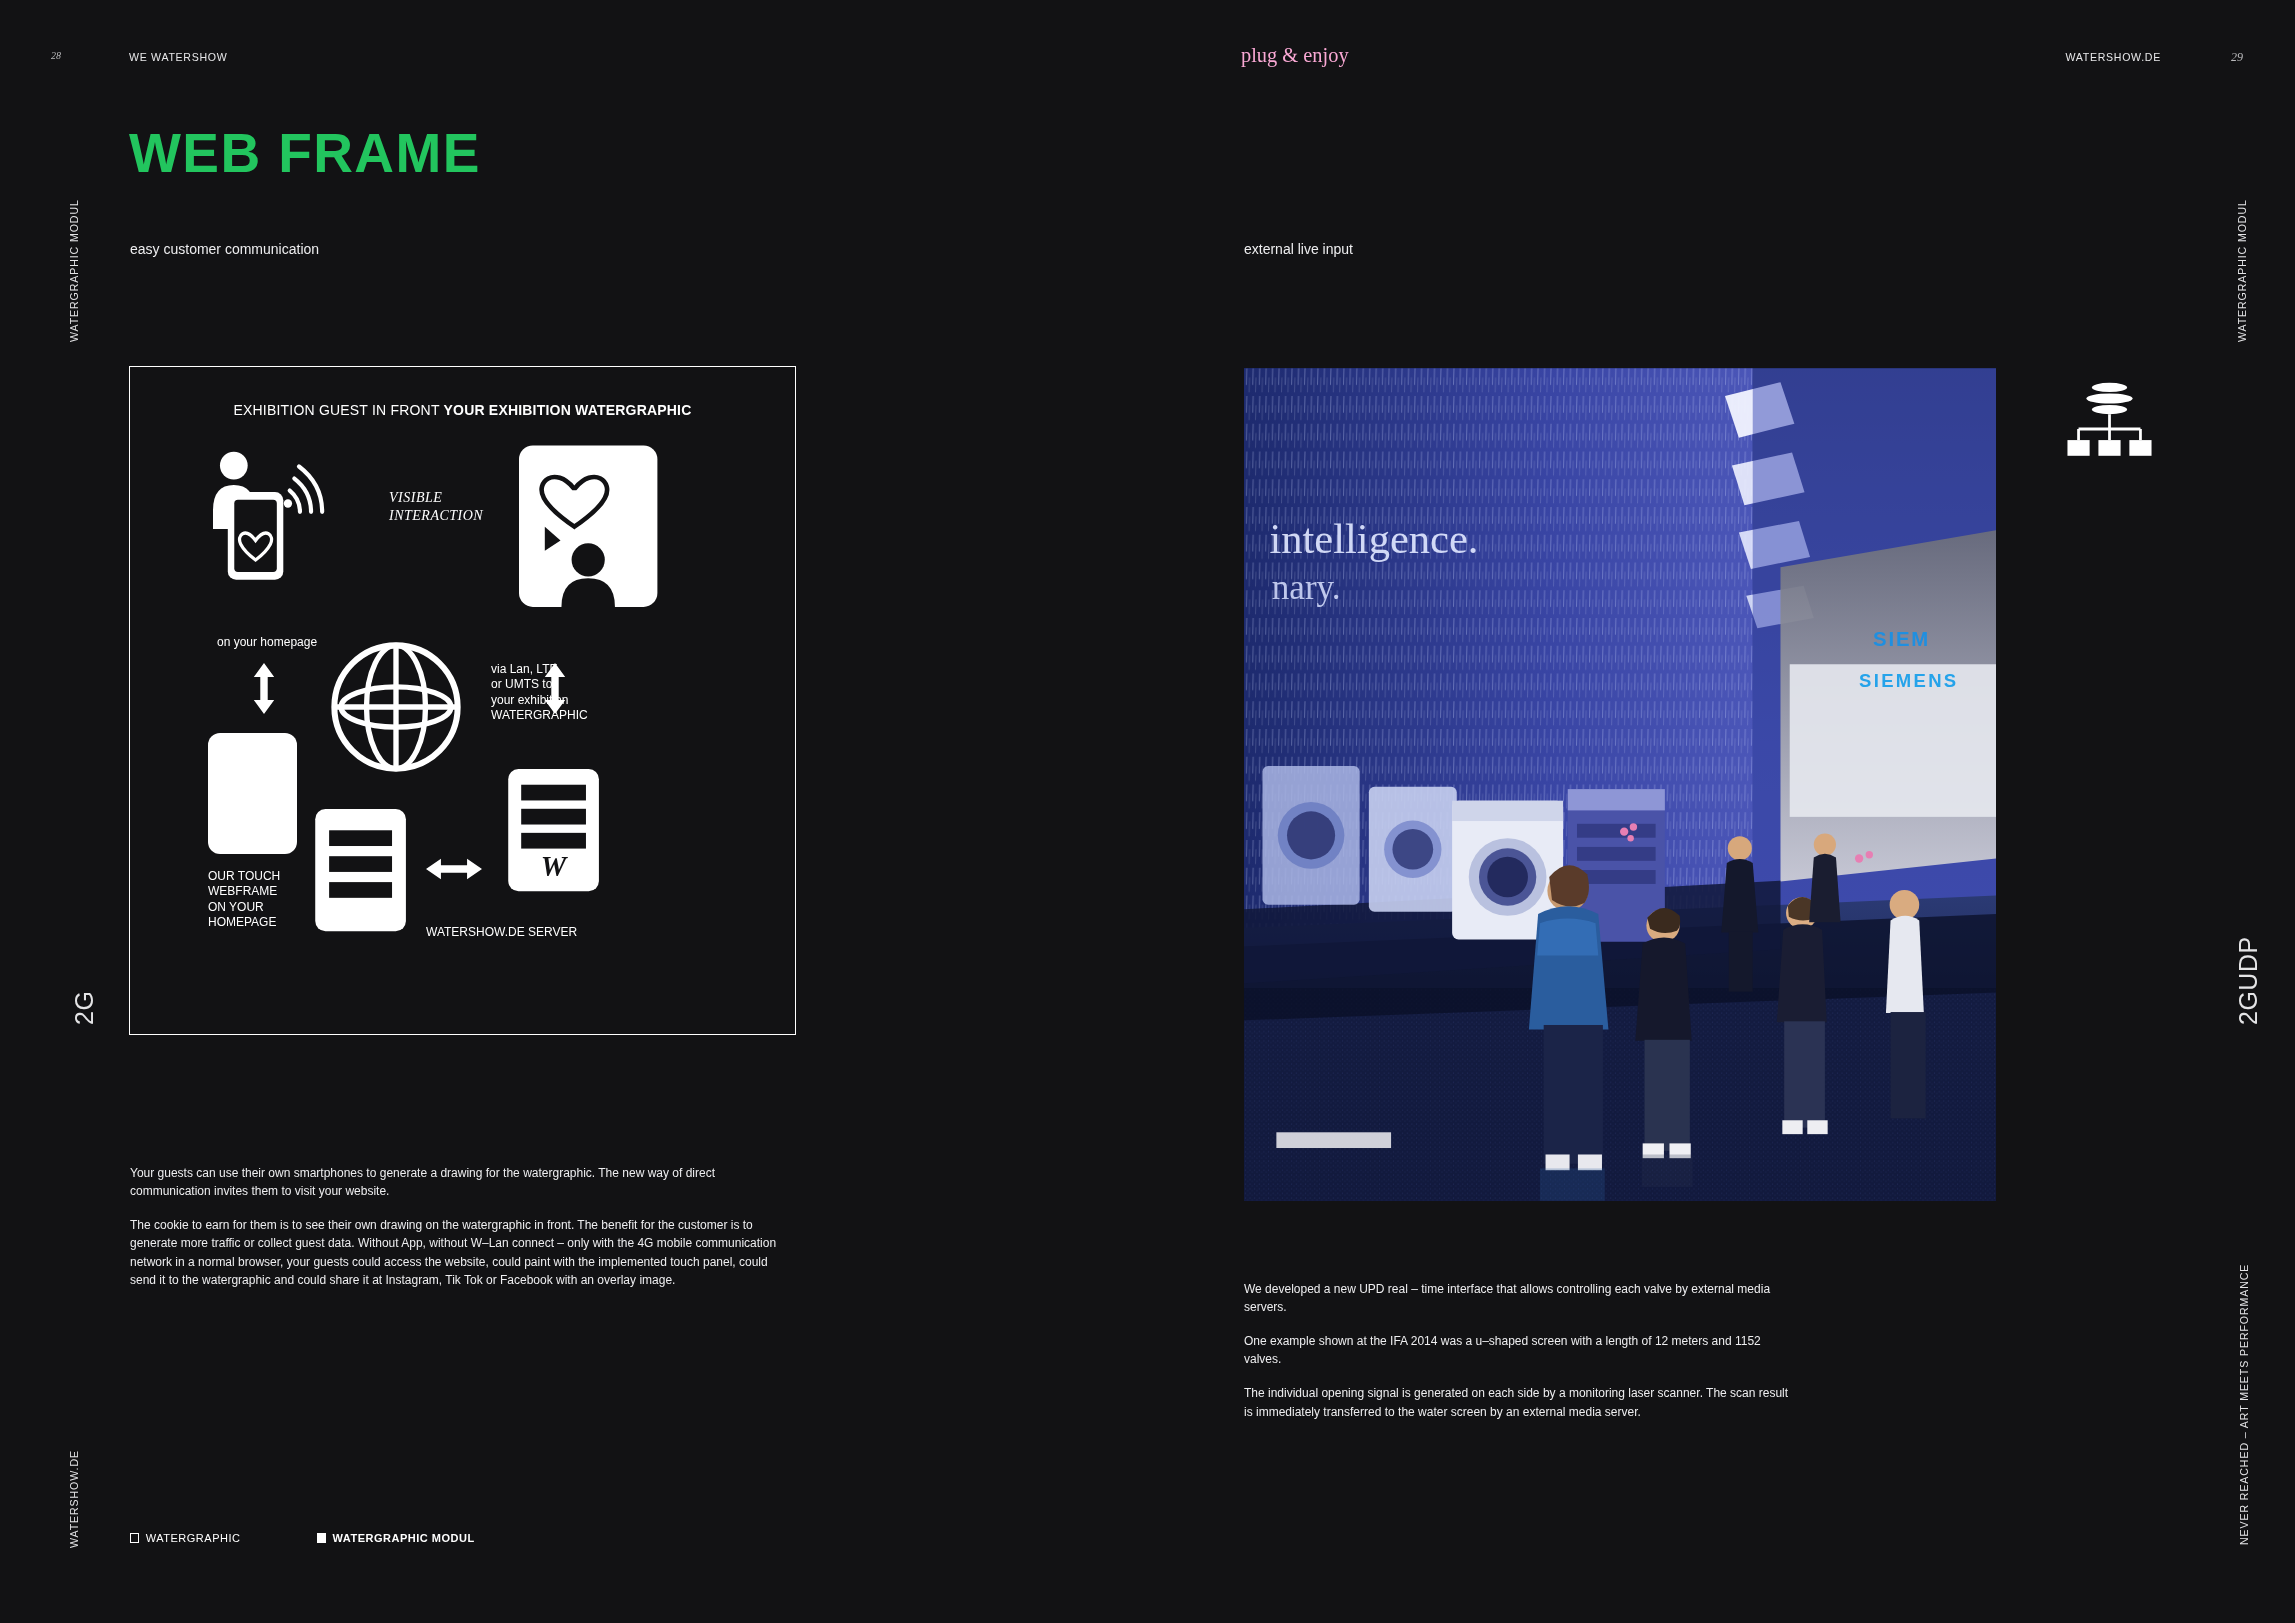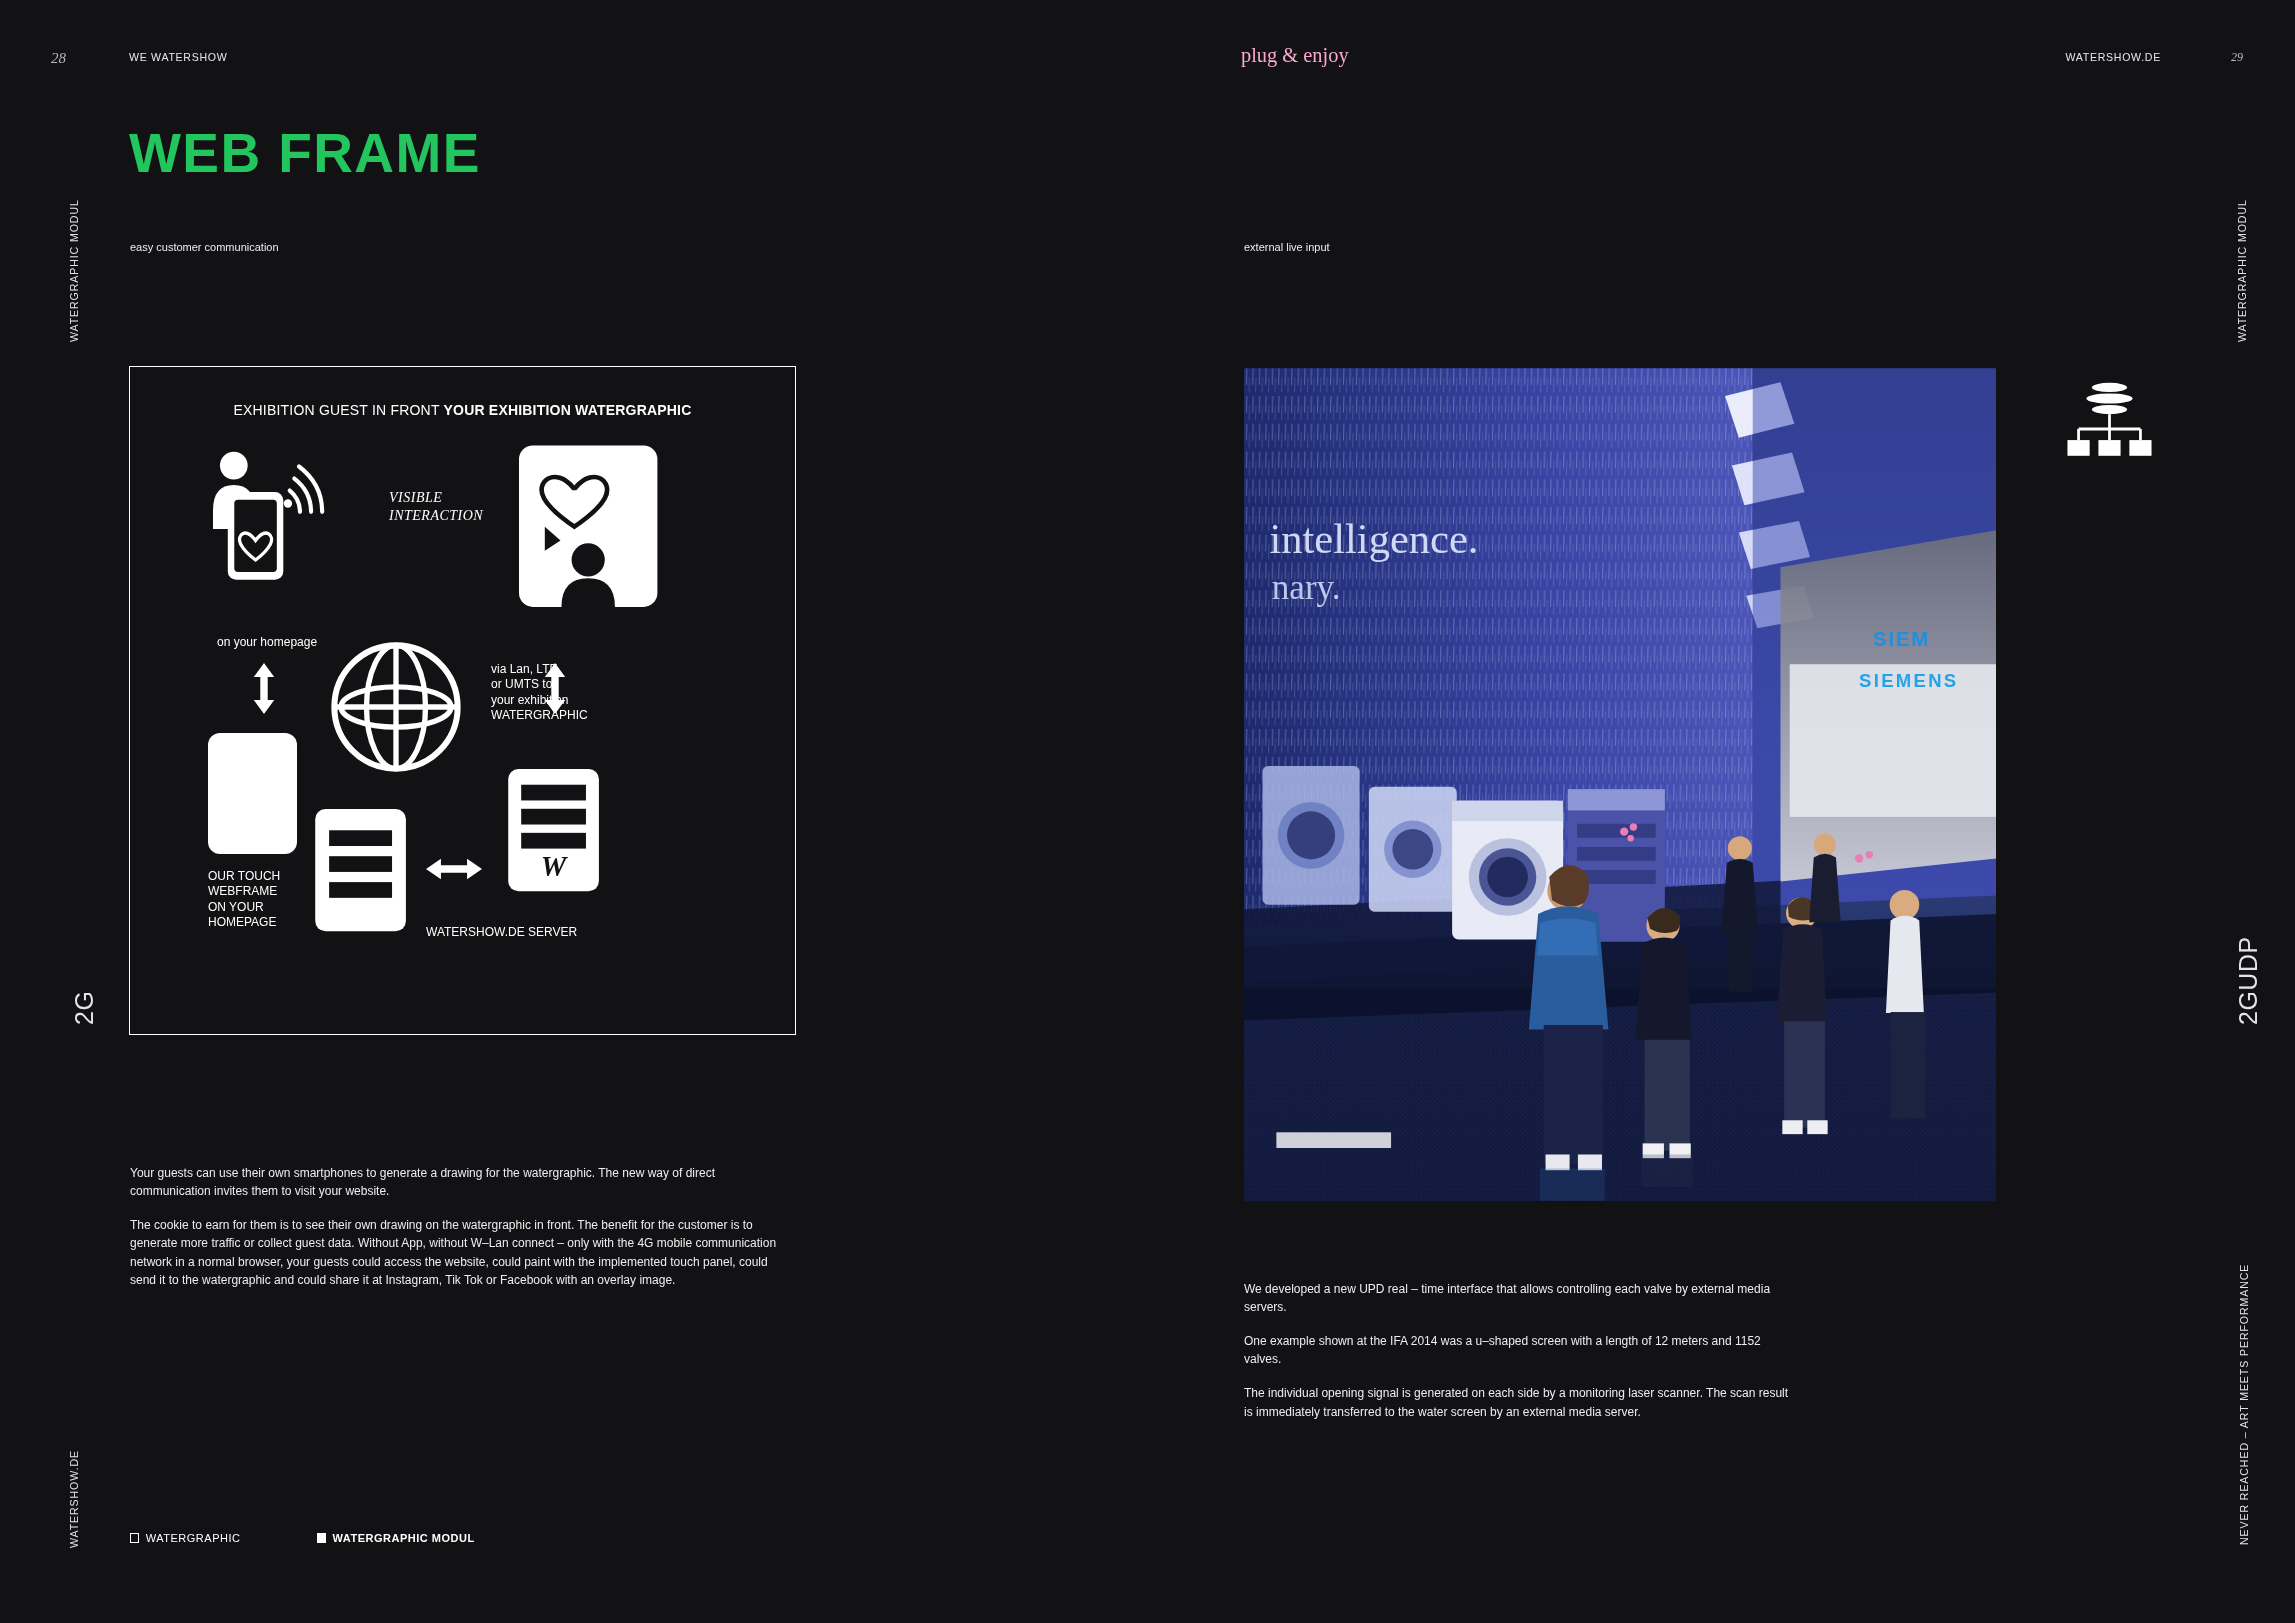--- a/index.html
+++ b/index.html
@@ -20,21 +20,21 @@
   
   .hdr {
     position: absolute;
     top: 50px;
     left: 0;
     width: 100%;
     height: 18.5px;
   }
   .hdr-pagenum-left {
     position: absolute; left: 51px; top: 0;
-    color: #b9b9bb; font-size: 15px; font-style: italic;
+    color: #b9b9bb; font-size: 10px; font-style: italic;
     font-family: "Liberation Serif", serif;
   }
   .hdr-left-label {
     position: absolute; left: 129px; top: 1.4px;
     color: #e8e8ea; font-size: 10.6px; letter-spacing: 0.7px;
   }
   .hdr-center {
     position: absolute; left: 1241px; top: -5.6px;
     color: #f9a8d4; font-size: 20.4px; 
     font-family: "Liberation Serif", serif;
@@ -97,21 +97,21 @@
     font-size: 55px;
     font-weight: bold;
     letter-spacing: 1.4px;
   }
   .title-left  { left: 129px;  top: 121px; }
   .title-right { left: 1241px; top: 121px; }
 
   .subtitle {
     position: absolute;
     color: #eeeef0;
-    font-size: 11px;
+    font-size: 14px;
   }
   .sub-left  { left: 130px;  top: 241px; }
   .sub-right { left: 1244px; top: 241px; }
 
   
   .diagram {
     position: absolute;
     left: 129px; top: 366px;
     width: 667px; height: 669px;
     border: 1.4px solid #ffffff;

